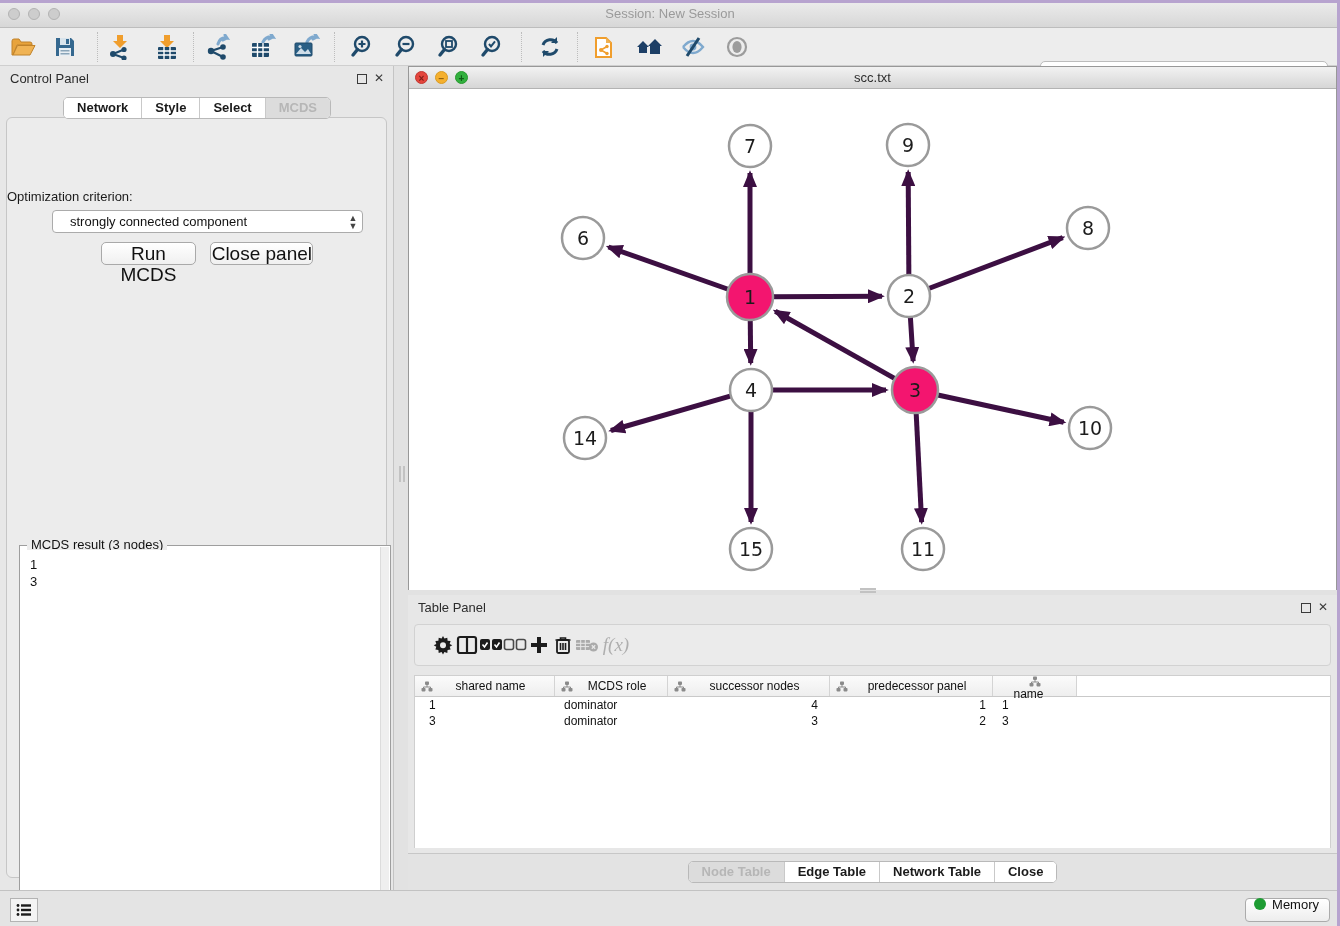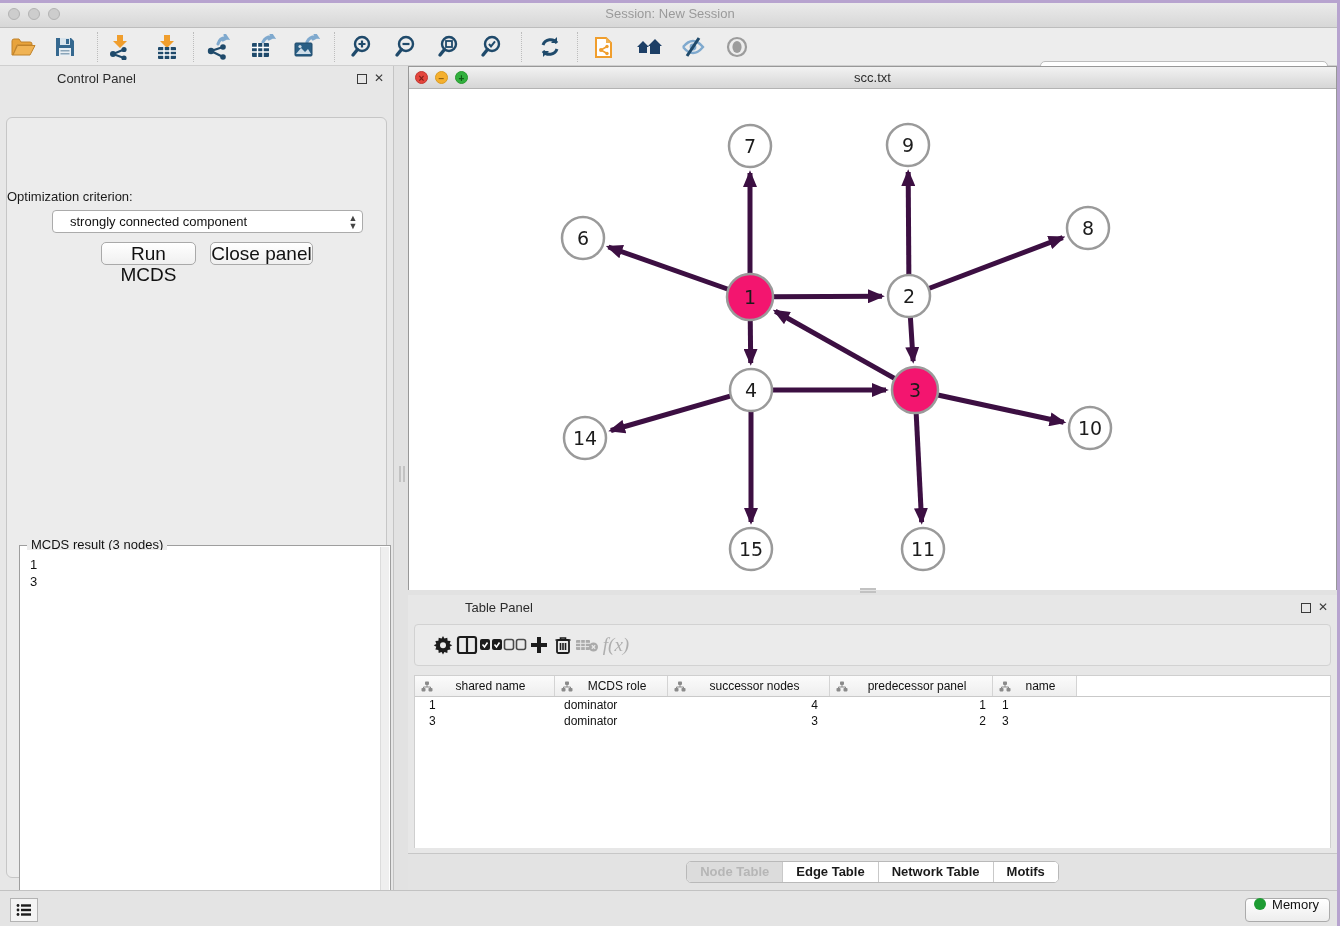--- a/index.html
+++ b/index.html
@@ -26,21 +26,21 @@
   .tsep { position:absolute; top:4px; height:30px; width:0;
     border-left:1px dotted #bdbdbd; }
   .searchbox { position:absolute; left:1040px; top:33px; width:288px; height:24px;
     background:#fff; border:1px solid #bcbcbc; border-radius:5px; display:flex; align-items:center; }
   .searchbox svg { margin-left:6px; }
   .searchbox input { border:none; outline:none; flex:1; height:20px; font-size:13px; background:transparent; }
 
   
   .control-panel { position:absolute; left:0; top:66px; width:394px; height:824px;
     background:#e7e7e7; border-right:1px solid #c4c4c4; }
-  .panel-header { position:relative; height:24px;margin-left:47px; }
+  .panel-header { position:relative; height:24px; }
   .panel-header .ph-title { position:absolute; left:10px; top:5px; font-size:13px; color:#2c2c2c; }
   .win-btn { position:absolute; top:6px; width:12px; height:12px; font-size:12px; line-height:12px;
     color:#3a3a3a; cursor:pointer; text-align:center; }
   .win-btn.float { border:1.5px solid #3a3a3a; width:10px; height:10px; top:8px; }
   .cp-content { position:absolute; left:6px; top:51px; width:381px; height:761px;
     background:#ececec; border:1px solid #c6c6c6; border-radius:6px; }
   .cp-tabs { position:absolute; left:0; top:31px; width:394px; display:flex; justify-content:center; z-index:5; }
   .cp-tabs .tabgroup, .bt-tabs .tabgroup { display:flex; border:1px solid #b9b9b9; border-radius:5px; overflow:hidden; background:#fff; }
   .tab { font-size:13px; font-weight:bold; color:#1a1a1a; background:#fff; padding:2px 13px 3px;
     border-left:1px solid #c9c9c9; cursor:pointer; white-space:nowrap; }
@@ -48,21 +48,21 @@
   .tab.active { background:#dcdcdc; color:#b6b6b6; }
   .opt-label { position:absolute; left:0; top:71px; width:100%; text-align:left; font-size:13px; color:#1a1a1a; }
   .dropdown { position:absolute; left:45px; top:92px; width:311px; height:23px; background:#fff;
     border:1px solid #ababab; border-radius:4px; display:flex; align-items:center; cursor:pointer; }
   .dropdown .dd-text { flex:1; font-size:13px; padding-left:17px; color:#111; }
   .dropdown .dd-arrows { width:18px; font-size:9px; line-height:8px; color:#444; text-align:center; }
   .btn { position:absolute; top:124px; height:23px; background:linear-gradient(#ffffff,#f0f0f0);
     border:1px solid #a9a9a9; border-radius:5px; font-size:19px; color:#111; text-align:center;
     line-height:21px; cursor:pointer; }
   .btn.run { left:94px; width:95px; }
-  .btn.close { left:203px; width:103px; }
+  .btn.close { left:203px; width:103px;text-align:right; }
   .result-group { position:absolute; left:12px; top:427px; width:372px; height:384px;
     border:1px solid #9e9e9e; background:#fff; }
   .result-legend { position:absolute; left:7px; top:-9px; background:#ececec; padding:0 4px;
     font-size:13px; color:#111; }
   .result-body { position:absolute; left:1px; top:4px; right:10px; bottom:1px; background:#fff;
     font-size:13px; color:#111; padding:6px 0 0 9px; line-height:17px; overflow:hidden; }
   .result-scroll { position:absolute; top:1px; right:1px; bottom:1px; width:9px;
     background:#efefef; border-left:1px solid #dcdcdc; }
 
   
@@ -279,20 +279,28 @@
     <div class="btn close">Close panel</div>
     <div class="result-group">
       <span class="result-legend">MCDS result (3 nodes)</span>
       <div class="result-body" id="result-lines">
           <div>1</div>
           <div>3</div>
         </div>
       <div class="result-scroll"></div>
     </div>
   </div>
+  <div class="cp-tabs">
+    <div class="tabgroup" id="cp-tabgroup">
+        <span class="tab">Network</span>
+        <span class="tab">Style</span>
+        <span class="tab">Select</span>
+        <span class="tab active">MCDS</span>
+      </div>
+  </div>
 </div>
 
 <div class="net-window">
   <div class="net-titlebar">
     <span class="mtl red">×</span>
     <span class="mtl yellow">−</span>
     <span class="mtl green">+</span>
     <div class="net-title">scc.txt</div>
   </div>
   <div class="net-canvas">
@@ -457,21 +465,21 @@
         </div>
         <div class="th-cell" style="width: 163px;">
           <svg width="12" height="11" viewBox="0 0 12 11">
             <rect x="4" y="0.5" width="4" height="3.4" rx="0.8" fill="#8a8a8a"></rect>
             <rect x="0.5" y="7" width="4" height="3.4" rx="0.8" fill="#8a8a8a"></rect>
             <rect x="7.5" y="7" width="4" height="3.4" rx="0.8" fill="#8a8a8a"></rect>
             <path d="M6 4 v2 M2.5 7 v-1 h7 v1" stroke="#8a8a8a" fill="none"></path>
           </svg>
           <span class="th-label">predecessor panel</span>
         </div>
-        <div class="th-cell" style="width: 84px;">
+        <div class="th-cell" style="width: 84px; flex-direction: column;">
           <svg width="12" height="11" viewBox="0 0 12 11">
             <rect x="4" y="0.5" width="4" height="3.4" rx="0.8" fill="#8a8a8a"></rect>
             <rect x="0.5" y="7" width="4" height="3.4" rx="0.8" fill="#8a8a8a"></rect>
             <rect x="7.5" y="7" width="4" height="3.4" rx="0.8" fill="#8a8a8a"></rect>
             <path d="M6 4 v2 M2.5 7 v-1 h7 v1" stroke="#8a8a8a" fill="none"></path>
           </svg>
           <span class="th-label">name</span>
         </div>
       </div>
     <div id="tbl-body">
@@ -490,21 +498,21 @@
           <div class="td al2" style="width: 84px;">3</div>
         </div>
       </div>
   </div>
   <div class="tbl-bottom">
     <div class="bt-tabs">
         <div class="tabgroup" id="bt-tabgroup">
           <span class="tab active">Node Table</span>
           <span class="tab">Edge Table</span>
           <span class="tab">Network Table</span>
-          <span class="tab">Motifs</span>
+          <span class="tab">Close</span>
         </div>
       </div>
   </div>
 </div>
 
 <div class="statusbar">
   <span class="sb-left-btn">
     <svg width="16" height="14" viewBox="0 0 16 14">
         <circle cx="2" cy="2.5" r="1.4" fill="#1c1c1c"></circle>
         <rect x="5" y="1.3" width="10" height="2.4" fill="#1c1c1c"></rect>

